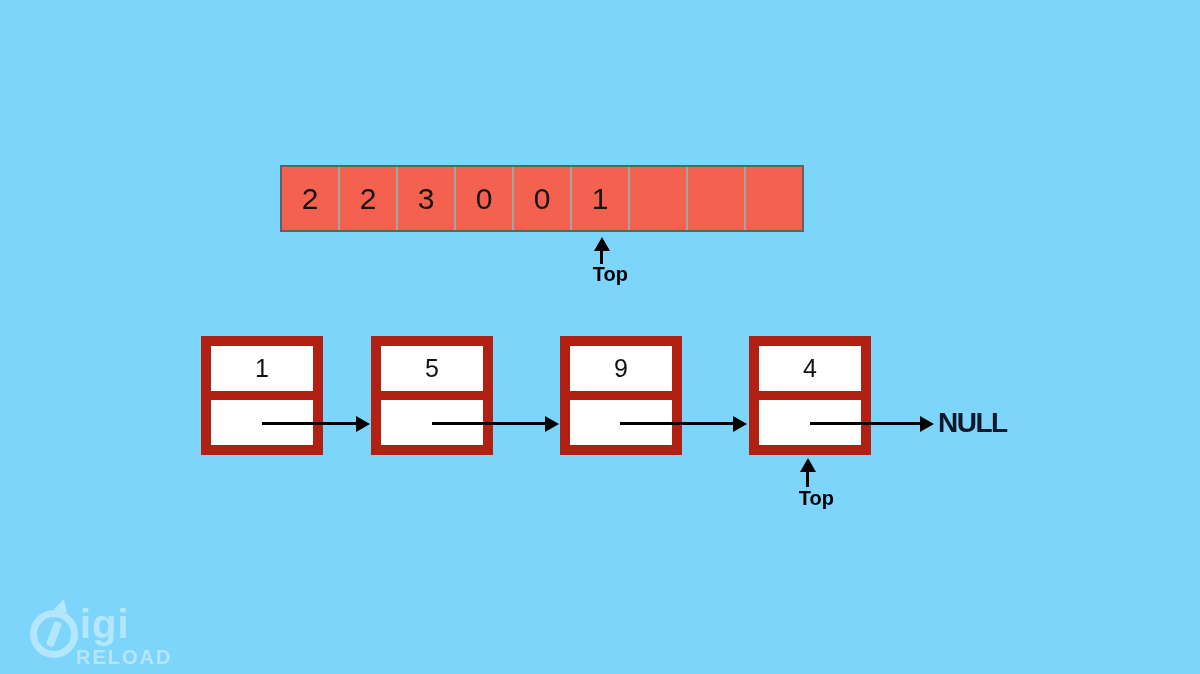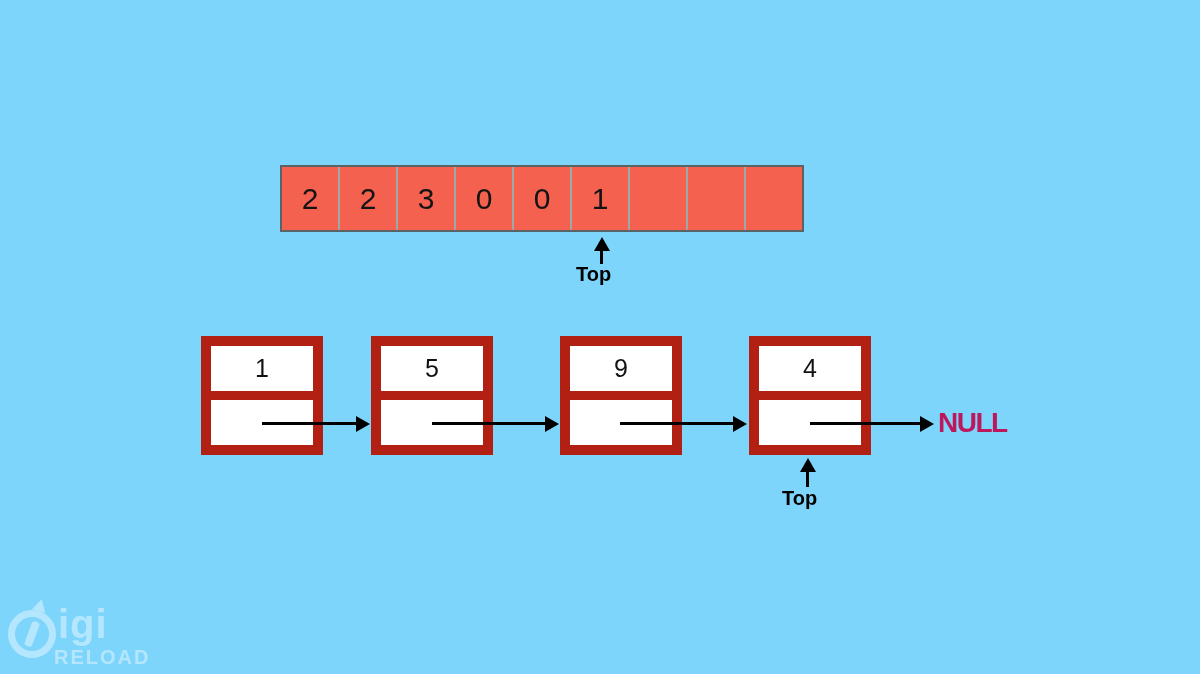--- a/index.html
+++ b/index.html
@@ -64,21 +64,21 @@
     left: 50%;
     transform: translateX(-50%);
     border-left: 8px solid transparent;
     border-right: 8px solid transparent;
     border-bottom: 14px solid #000;
   }
 
   .top-label {
     position: absolute;
     width: 52px;
-    text-align: left;
+    text-align: right;
     font-size: 20px;
     font-weight: bold;
     color: #000;
   }
   .arrow-array-top { left: 600px; top: 250px; height: 14px; }
   .label-array-top { left: 576px; top: 263px; }
   .arrow-list-top  { left: 806px; top: 471px; height: 16px; }
   .label-list-top  { left: 782px; top: 487px; }
 
   
@@ -113,27 +113,27 @@
   .arrow-3 { left: 620px; top: 422px; width: 114px; }
   .arrow-4 { left: 810px; top: 422px; width: 111px; }
 
   .null-label {
     position: absolute;
     left: 938px;
     top: 407px;
     font-size: 28px;
     font-weight: bold;
     letter-spacing: -1.5px;
-    color: #be185d;
+    color: #0f172a;
   }
 
   
   .logo {
     position: absolute;
-    left: 8px;
+    left: 30px;
     top: 602px;
     color: rgba(255, 255, 255, 0.42);
     user-select: none;
     text-align: center;
   }
   .logo-ring {
     display: inline-block;
     position: relative;
     width: 34px;
     height: 34px;

